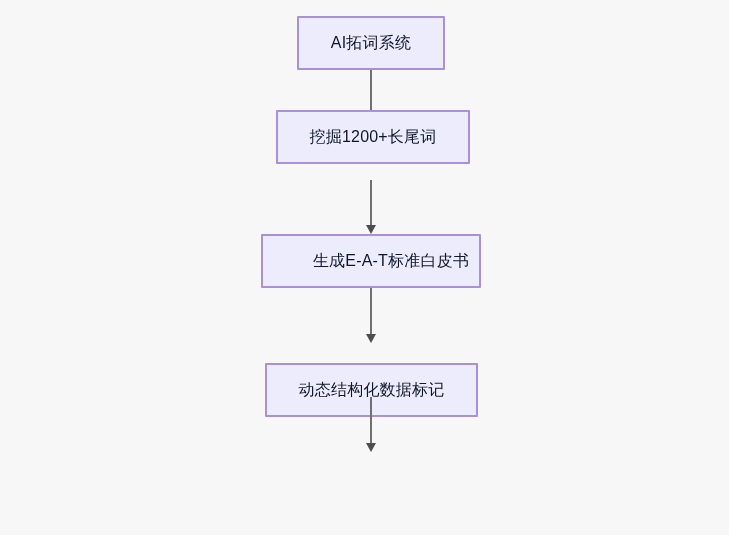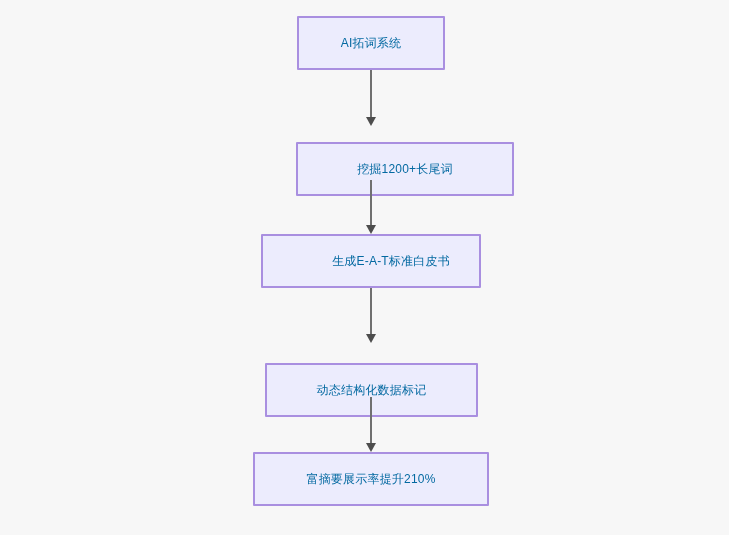--- a/index.html
+++ b/index.html
@@ -20,22 +20,22 @@
   }
   .node {
     position: absolute;
     box-sizing: border-box;
     background: #ececfd;
     border: 2px solid #a98fe0;
     border-radius: 1px;
     display: flex;
     align-items: center;
     justify-content: center;
-    color: #0369a1;
-    font-size: 12px;
+    color: #0f172a;
+    font-size: 16px;
     line-height: 1;
     letter-spacing: 0.2px;
     white-space: nowrap;
   }
   .node-label {
     display: block;
   }
   .connector {
     position: absolute;
     width: 18px;
@@ -65,21 +65,21 @@
 
   <div class="node" style="left:297px; top:16px; width:148px; height:54px;">
     <span class="node-label">AI拓词系统</span>
   </div>
 
   <div class="connector" style="left:362px; top:70px; height:56px;">
     <div class="line"></div>
     <div class="head"></div>
   </div>
 
-  <div class="node" style="left:276px; top:142px; width:218px; height:54px;margin-left:20px;">
+  <div class="node" style="left:276px; top:110px; width:194px; height:54px;">
     <span class="node-label">挖掘1200+长尾词</span>
   </div>
 
   <div class="connector" style="left:362px; top:180px; height:54px;">
     <div class="line"></div>
     <div class="head"></div>
   </div>
 
   <div class="node" style="left:261px; top:234px; width:220px; height:54px;padding-left:40px;">
     <span class="node-label">生成E-A-T标准白皮书</span>
@@ -92,17 +92,14 @@
 
   <div class="node" style="left:265px; top:343px; width:213px; height:54px;margin-top:20px;">
     <span class="node-label">动态结构化数据标记</span>
   </div>
 
   <div class="connector" style="left:362px; top:397px; height:55px;">
     <div class="line"></div>
     <div class="head"></div>
   </div>
 
-  <div class="node" style="left:253px; top:452px; width:236px; height:54px;">
-    <span class="node-label">富摘要展示率提升210%</span>
-  </div>
 
 </div>
 
 </body></html>

